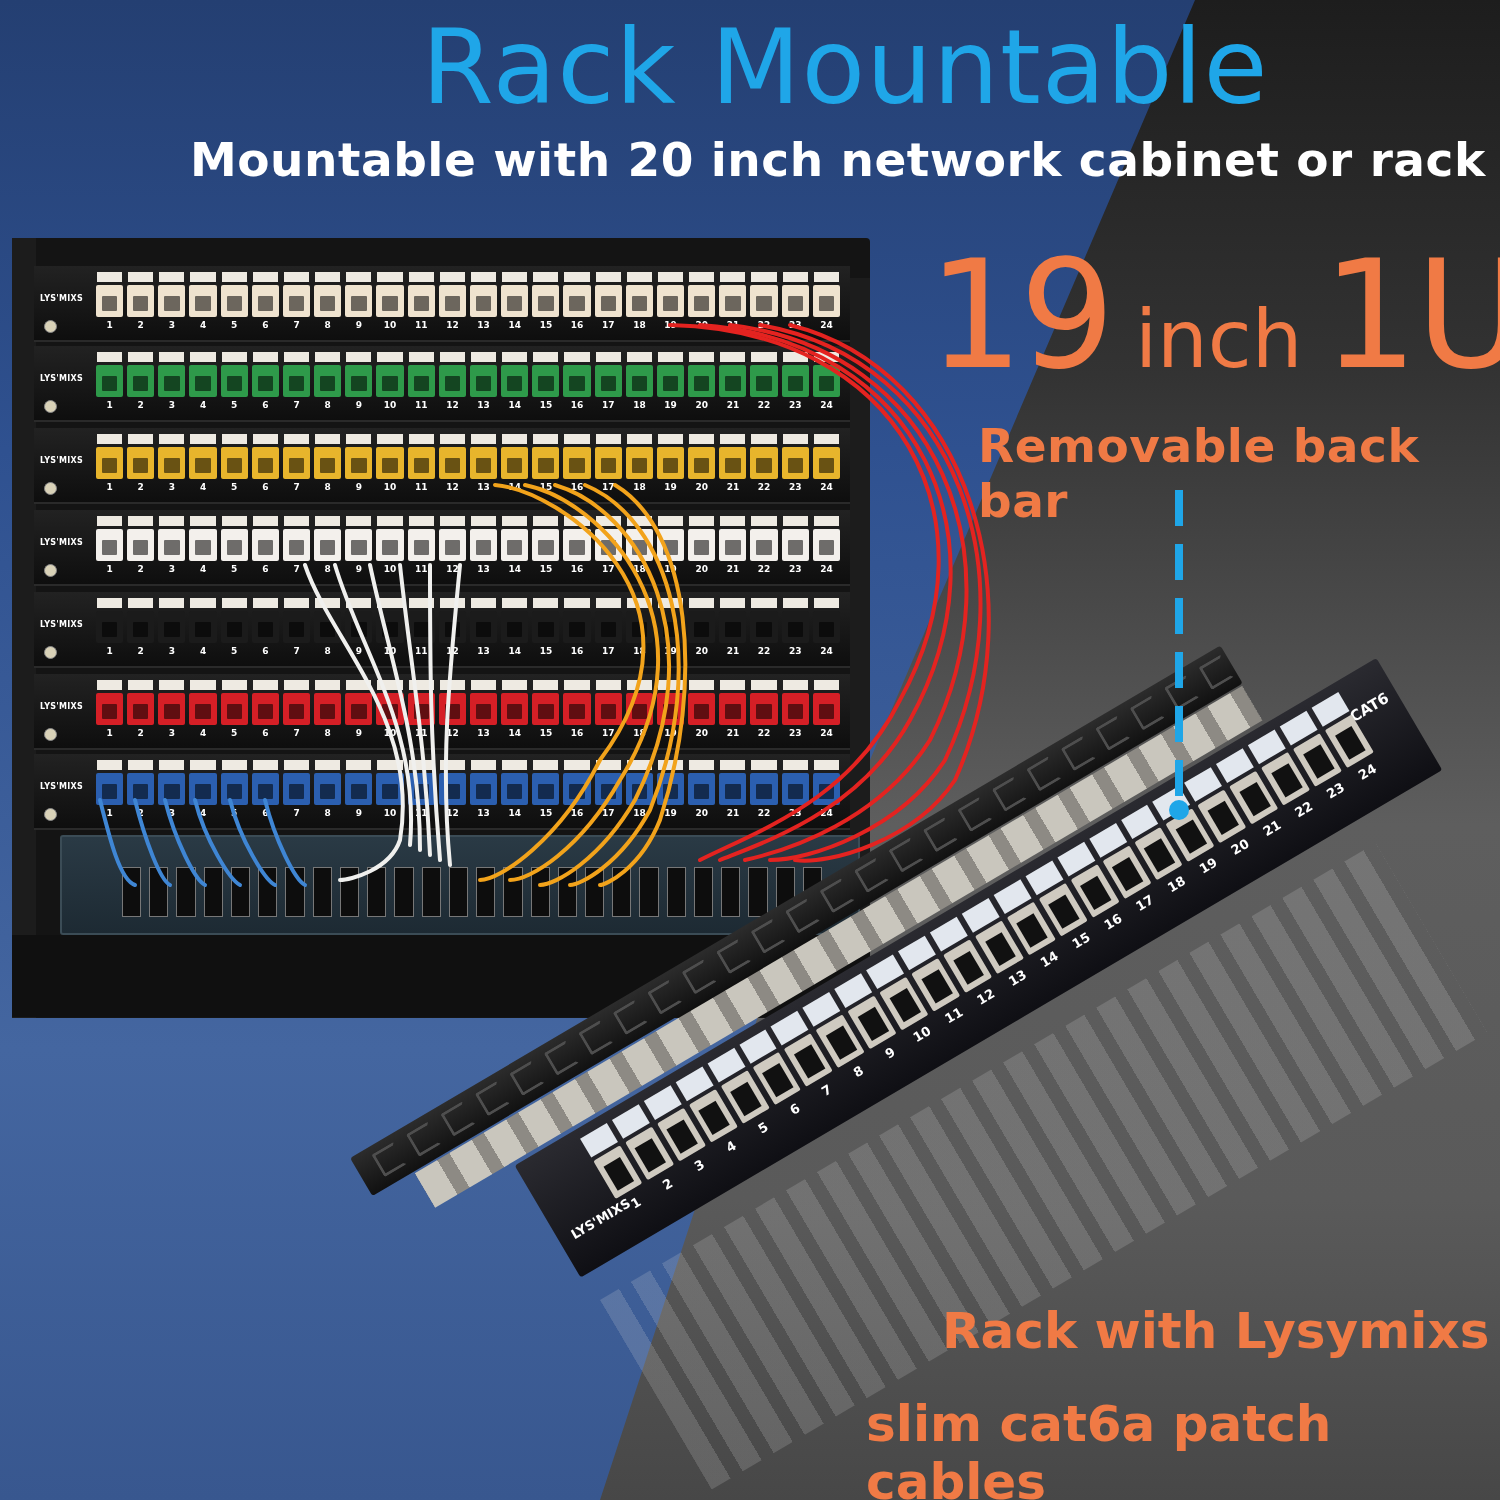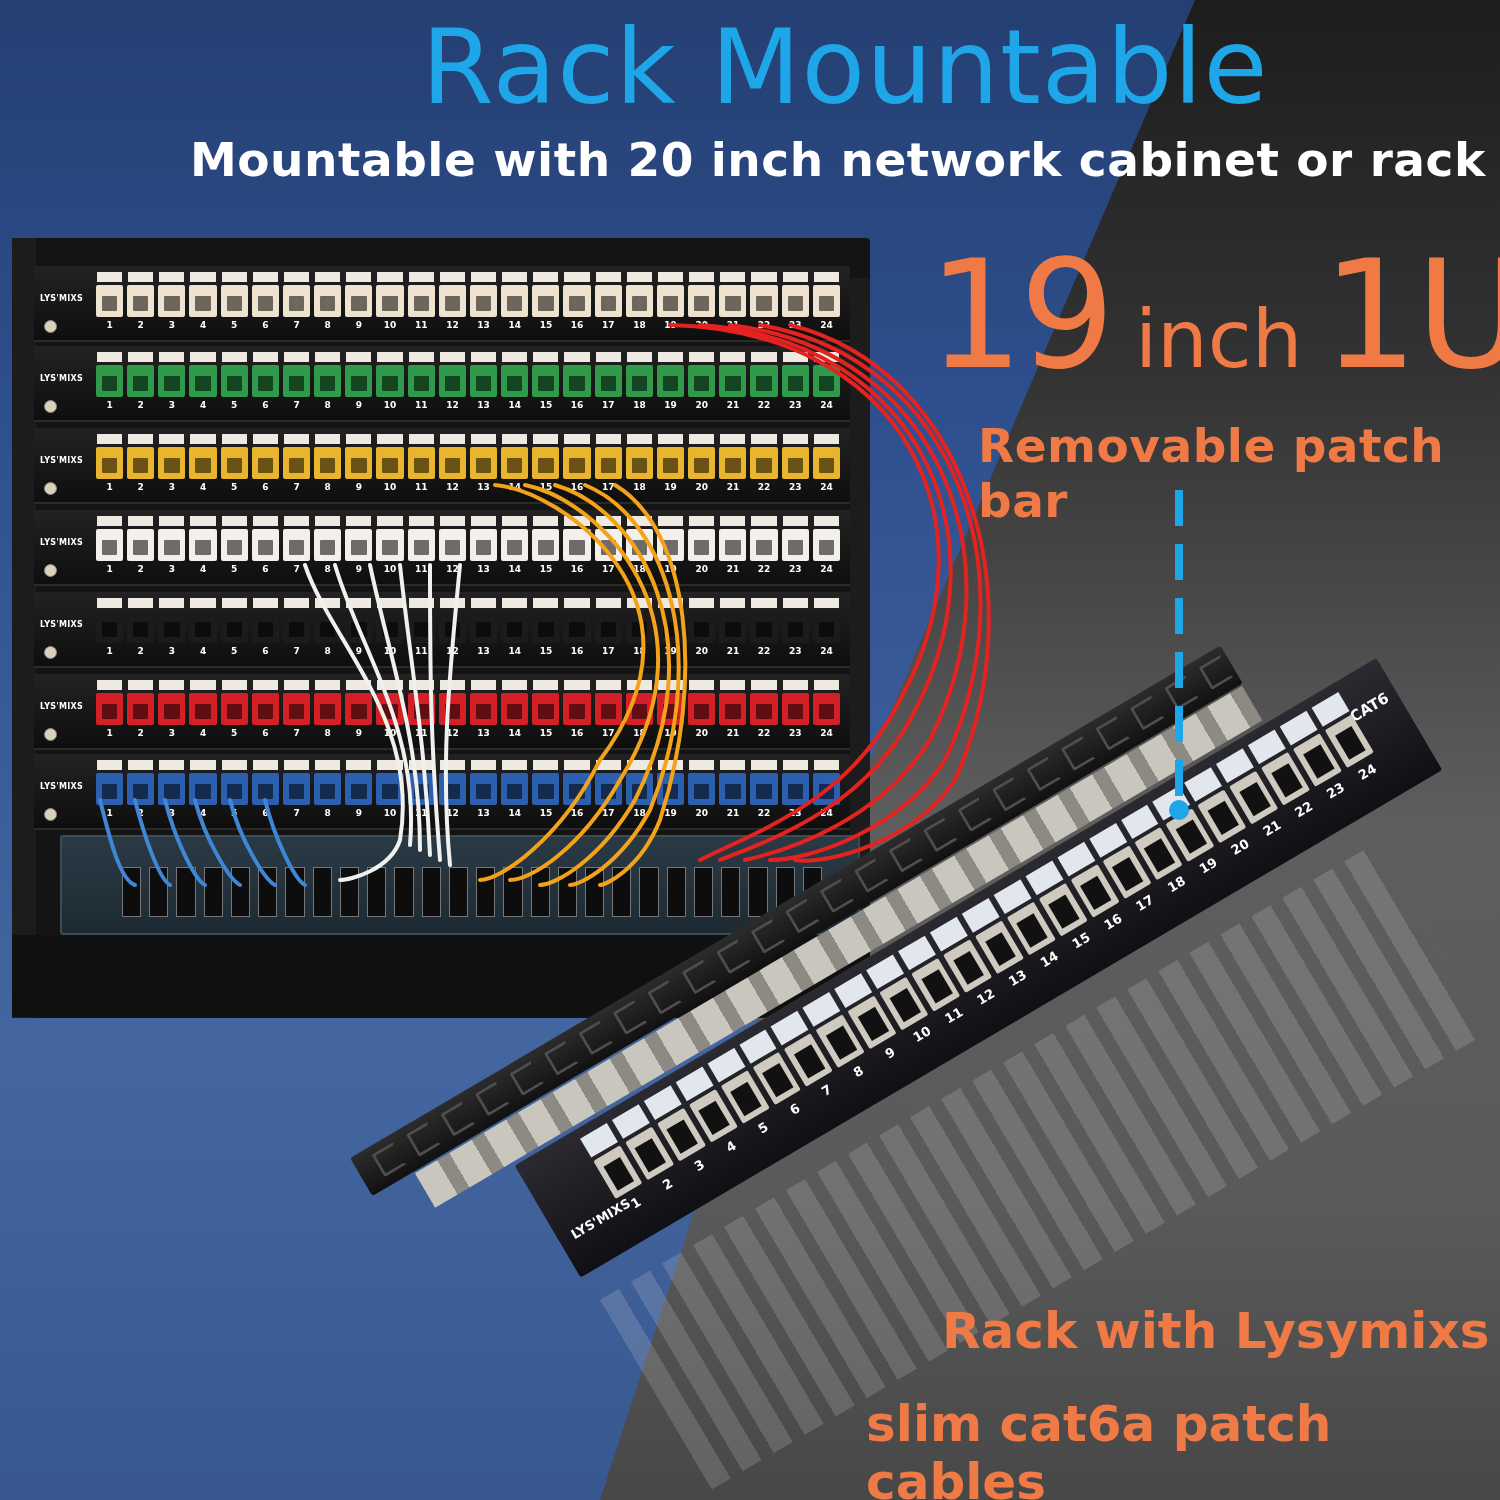--- a/index.html
+++ b/index.html
@@ -1278,18 +1278,18 @@
     </g>
   </g>
 </svg>
 
 <div class="headline">Rack Mountable</div>
 <div class="subhead">Mountable with 20 inch network cabinet or rack</div>
 
 <div class="size-big">
   <span class="n1">19</span><span class="n2">inch</span><span class="n3">1U</span>
 </div>
-<div class="back-bar-label">Removable patch bar</div>
+<div class="back-bar-label">Removable back bar</div>
 <div class="dashline"></div>
 <div class="dashdot"></div>
 
 <div class="match1">Rack with Lysymixs</div>
 <div class="match2">slim cat6a patch cables</div>
 
 </body></html>

